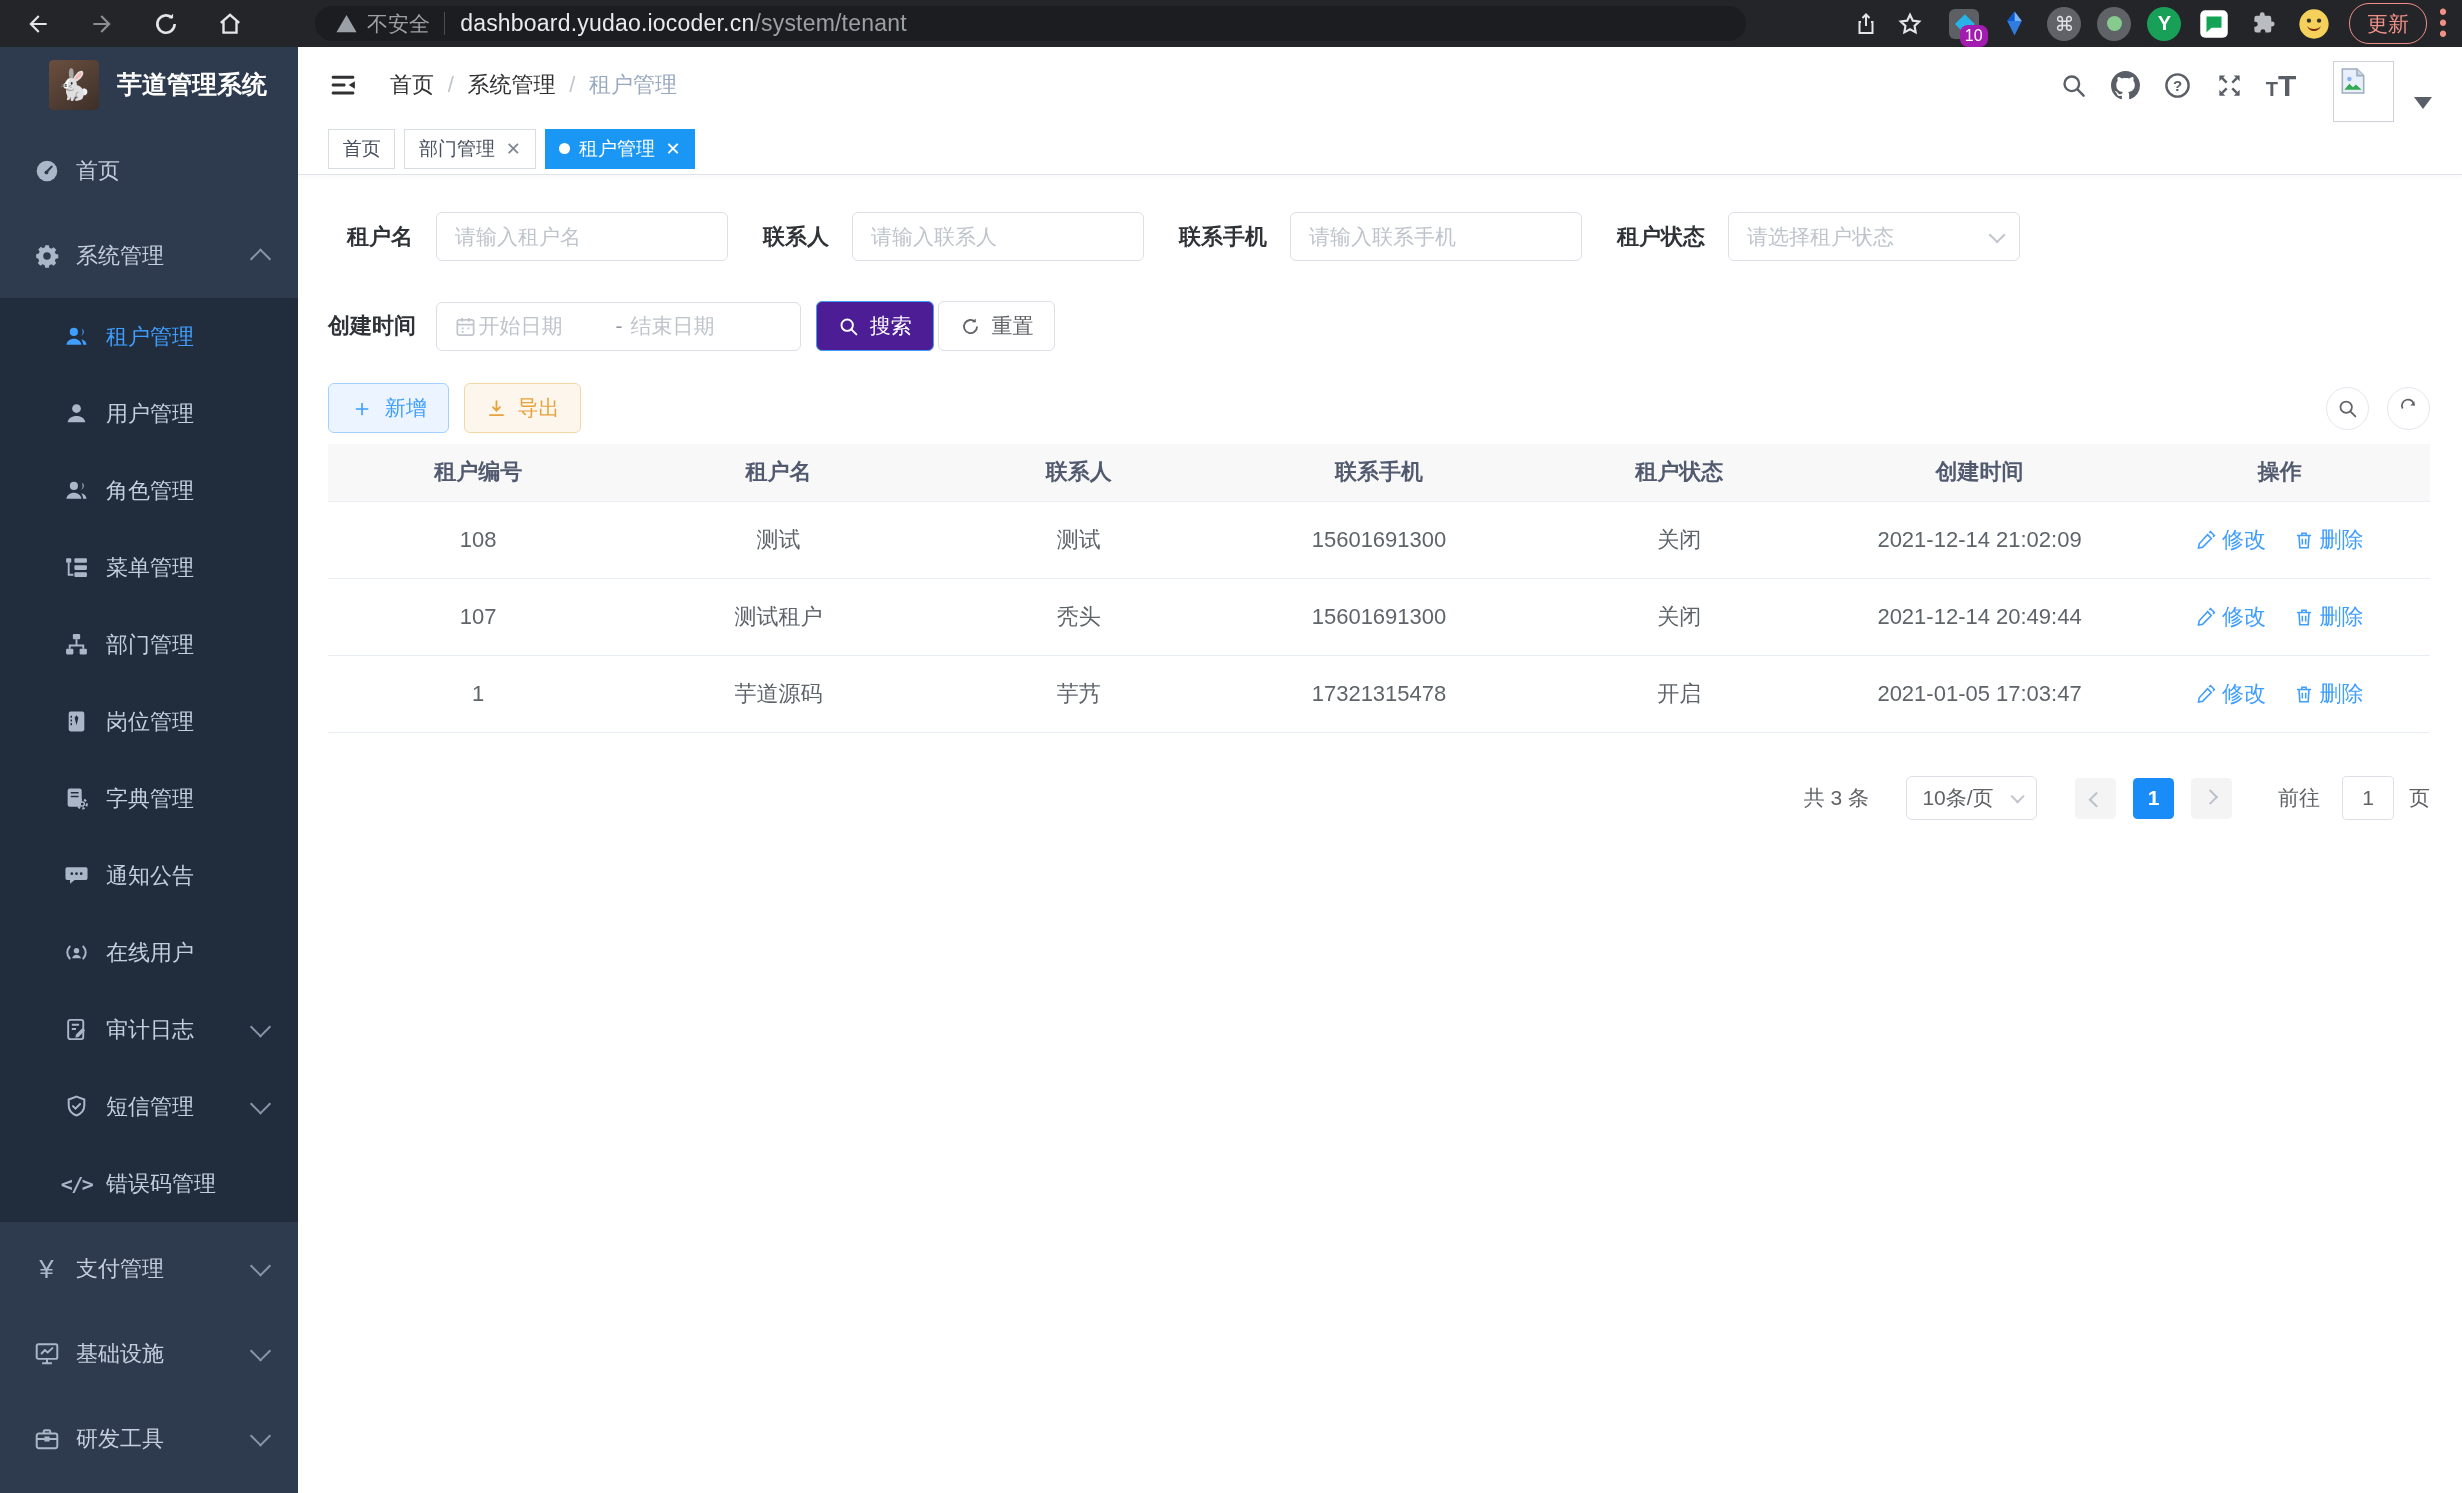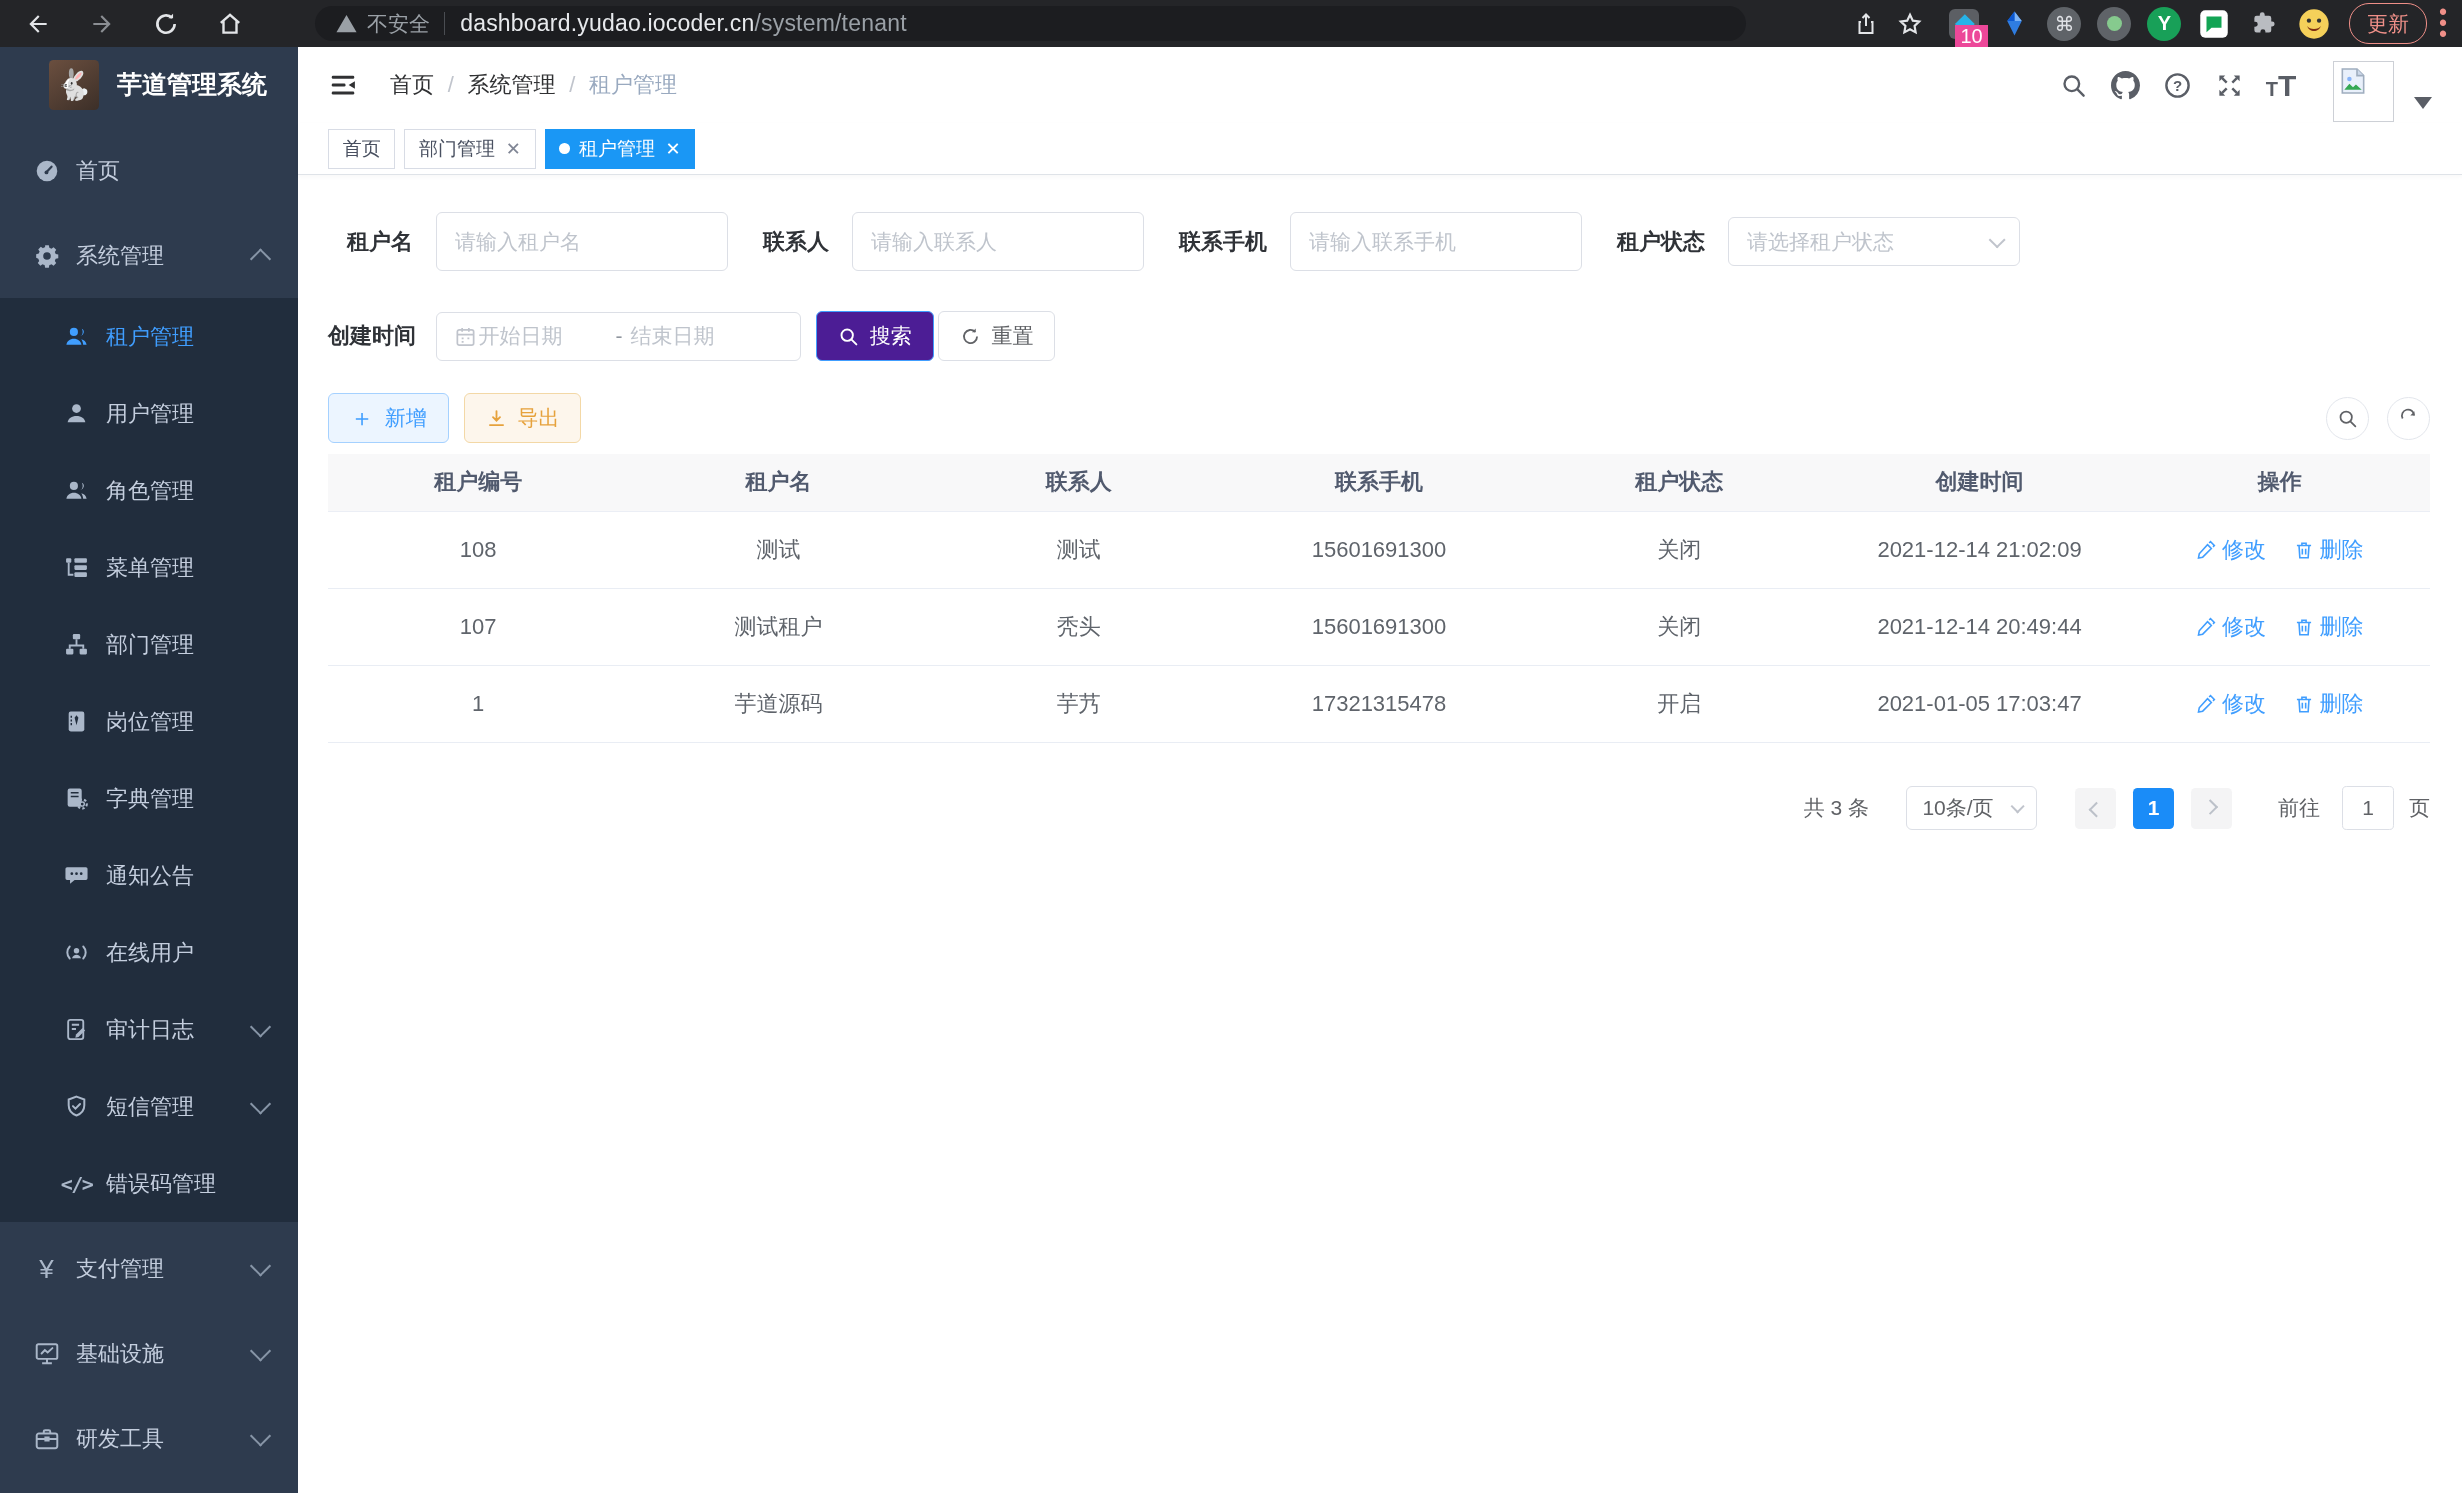--- a/index.html
+++ b/index.html
@@ -17,22 +17,22 @@
 .sec-ic{color:#9aa0a6;margin-right:9px}
 .sec-label{color:#9aa0a6;font-size:21px;margin-right:13.7px}
 .url-div{width:1.5px;height:23px;background:#4a4d52;margin-right:15px}
 .url{font-size:23px;color:#e8eaed;letter-spacing:0.2px}
 .url .path{color:#9aa0a6}
 .chrome-right{margin-left:auto;display:flex;align-items:center}
 .cr-ic{width:44px;height:43px;display:flex;align-items:center;justify-content:center;color:#e3e5e8;flex:none}
 .ext{width:35px;height:35px;margin-left:15px;position:relative;display:flex;align-items:center;justify-content:center;flex:none}
 .ext .sq{width:30px;height:30px;border-radius:6px;background:#5c5f64;display:flex;align-items:center;justify-content:center}
 .ext .circ{width:34px;height:34px;border-radius:50%;display:flex;align-items:center;justify-content:center}
-.badge{position:absolute;right:-6px;bottom:-6px;background:#ec4899;color:#fff;font-size:20px;
-  padding:0.8px 5.3px;border-radius:0;line-height:20px}
+.badge{position:absolute;right:-6px;bottom:-6px;background:#a21caf;color:#fff;font-size:16px;
+  padding:0.8px 5.3px;border-radius:8px;line-height:20px}
 .diamond{width:13.7px;height:13.7px;background:#27b3e8;transform:rotate(45deg)}
 .cmd{color:#dfe1e5;font-size:20px}
 .ydot{width:15px;height:15px;border-radius:50%;background:#86ca8e}
 .ycirc{background:#18a058;color:#fff;font-size:20px;font-weight:700}
 .gcirc{background:#5f6368}
 .update{margin-left:17px;border:1.5px solid #ef8f88;color:#ef8f88;font-size:21px;border-radius:20px;
   padding:5.3px 17px;flex:none}
 .kebab{color:#ef8f88;font-size:23px;margin-left:12px;letter-spacing:0;line-height:10.7px;text-align:center}
 
 
@@ -79,21 +79,21 @@
 .tag .dot{width:10.7px;height:10.7px;border-radius:50%;background:#fff;margin-right:9px}
 .tag .x{margin-left:10.7px;font-size:18px;color:#808695}
 .tag.active{background:#1a97f5;border-color:#1a97f5;color:#fff}
 .tag.active .x{color:#fff}
 
 .content{padding:37px 32px 0 30px}
 .frow{display:flex;align-items:center;margin-bottom:40px}
 .pair{display:flex;align-items:center;margin-right:35px}
 .flabel{font-size:22px;color:#2f3237;font-weight:700;margin-right:23px;white-space:nowrap}
 .flabel.w{width:85px;text-align:right}
-.inp{width:292px;height:59px;border:1.5px solid #dcdfe6;border-radius:6px;background:#fff;
+.inp{width:292px;height:49px;border:1.5px solid #dcdfe6;border-radius:6px;background:#fff;
   font-size:21px;color:#606266;padding:12px 18px;outline:none}
 .inp::placeholder{color:#bfc4cc}
 .selectbox{width:292px;height:49px;border:1.5px solid #dcdfe6;border-radius:6px;display:flex;align-items:center;
   padding:0 18px;color:#bfc4cc;font-size:21px;cursor:pointer}
 .selectbox .sel-chev{margin-left:auto;width:12px;height:12px;border-right:2.3px solid #c0c4cc;border-bottom:2.3px solid #c0c4cc;transform:rotate(45deg) translateY(-3px)}
 .daterange{width:365px;height:49px;border:1.5px solid #dcdfe6;border-radius:6px;display:flex;align-items:center;
   padding:0 17px;color:#bfc4cc;font-size:21px;cursor:pointer}
 .daterange .ph{width:129px;text-align:left}
 .daterange .dsep{color:#8f959e;width:23px;text-align:center}
 .cal-ic{color:#c0c4cc;margin-right:1.5px}

